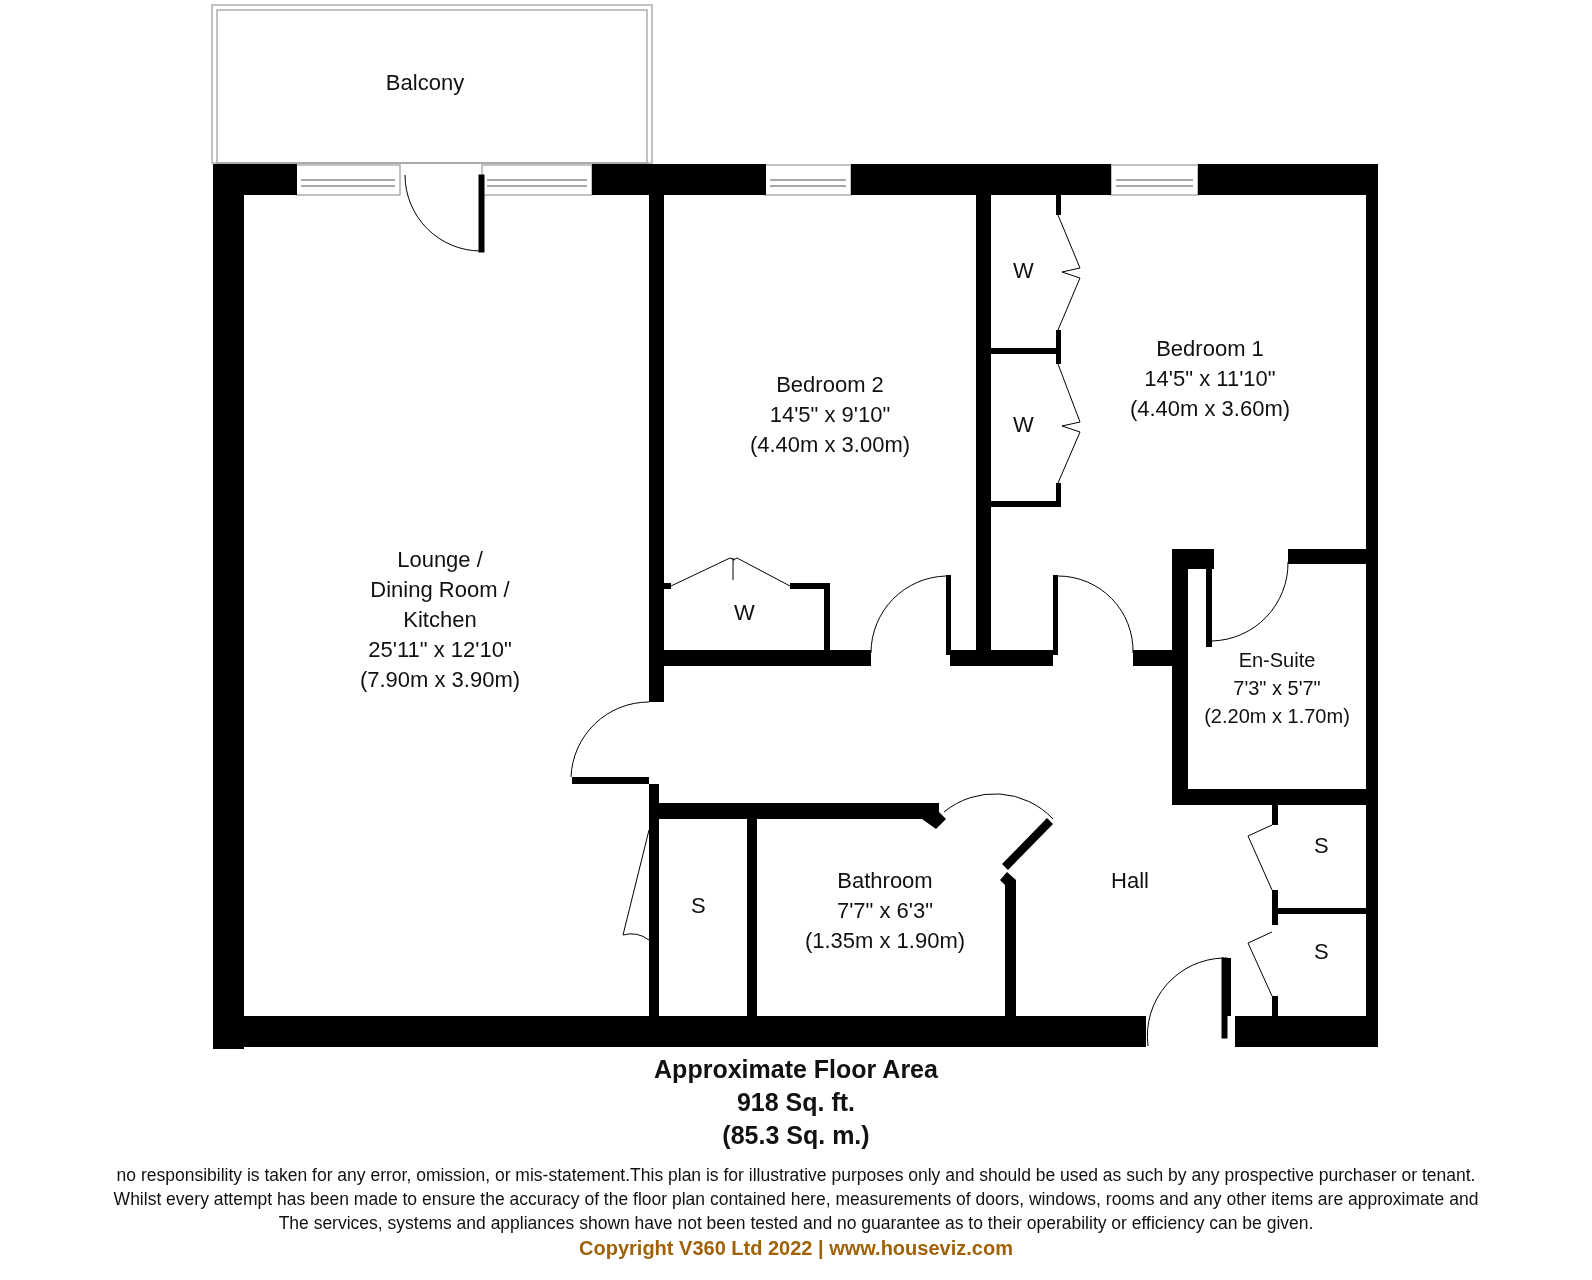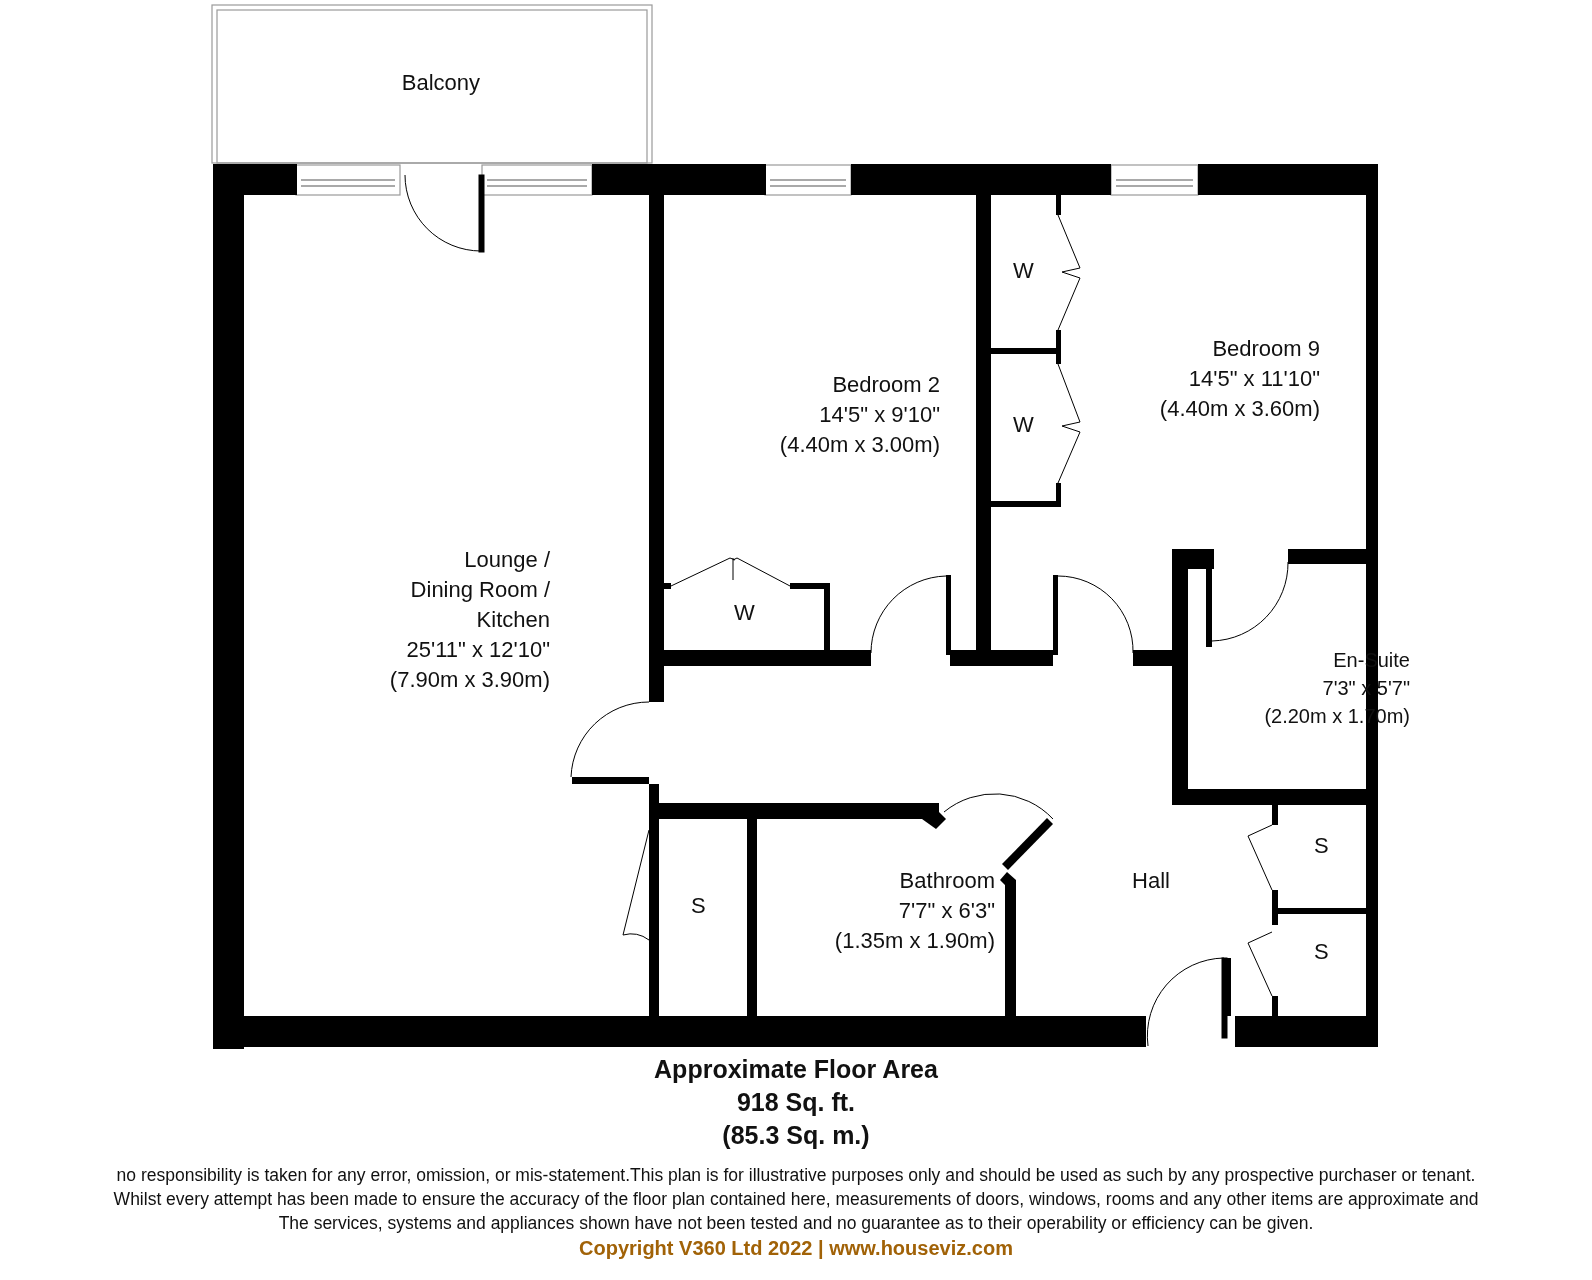--- a/index.html
+++ b/index.html
@@ -1,19 +1,19 @@
 <!DOCTYPE html>
 <html><head>
 <meta charset="utf-8">
 <style>
   html, body { margin: 0; padding: 0; background: #ffffff; }
   body { width: 1592px; height: 1280px; position: relative; overflow: hidden; font-family: "Liberation Sans", sans-serif; color: #000; }
   #plan { position: absolute; left: 0; top: 0; width: 1592px; height: 1060px; }
-  .room-label { position: absolute; text-align: right; font-size: 22px; line-height: 30px; color: #111; white-space: nowrap; }
-  .room-label.small { font-size: 20px; line-height: 28px; padding-left: 44px; }
+  .room-label { position: absolute; text-align: center; font-size: 22px; line-height: 30px; color: #111; white-space: nowrap; }
+  .room-label.small { font-size: 20px; line-height: 28px; }
   .wlabel { position: absolute; font-size: 22px; color: #111; }
   .area { position: absolute; left: 0; width: 1592px; text-align: center; font-weight: bold; font-size: 25px; line-height: 33px; top: 1053px; color: #111; }
   .disclaimer { position: absolute; left: 0; width: 1592px; text-align: center; font-size: 17.5px; line-height: 24px; top: 1163px; color: #111; }
   .copyright { position: absolute; left: 0; width: 1592px; text-align: center; font-weight: bold; font-size: 20px; top: 1237px; color: #a16207; }
 </style>
 </head>
 <body>
 
 <svg id="plan" viewBox="0 0 1592 1060" xmlns="http://www.w3.org/2000/svg">
 
@@ -137,21 +137,21 @@
   <div>(7.90m x 3.90m)</div>
 </div>
 
 <div class="room-label" style="left:720px; top:370px; width:220px;">
   <div>Bedroom 2</div>
   <div>14'5" x 9'10"</div>
   <div>(4.40m x 3.00m)</div>
 </div>
 
 <div class="room-label" style="left:1100px; top:334px; width:220px;">
-  <div>Bedroom 9</div>
+  <div>Bedroom 1</div>
   <div>14'5" x 11'10"</div>
   <div>(4.40m x 3.60m)</div>
 </div>
 
 <div class="room-label small" style="left:1188px; top:646px; width:178px;">
   <div>En-Suite</div>
   <div>7'3" x 5'7"</div>
   <div>(2.20m x 1.70m)</div>
 </div>
 

